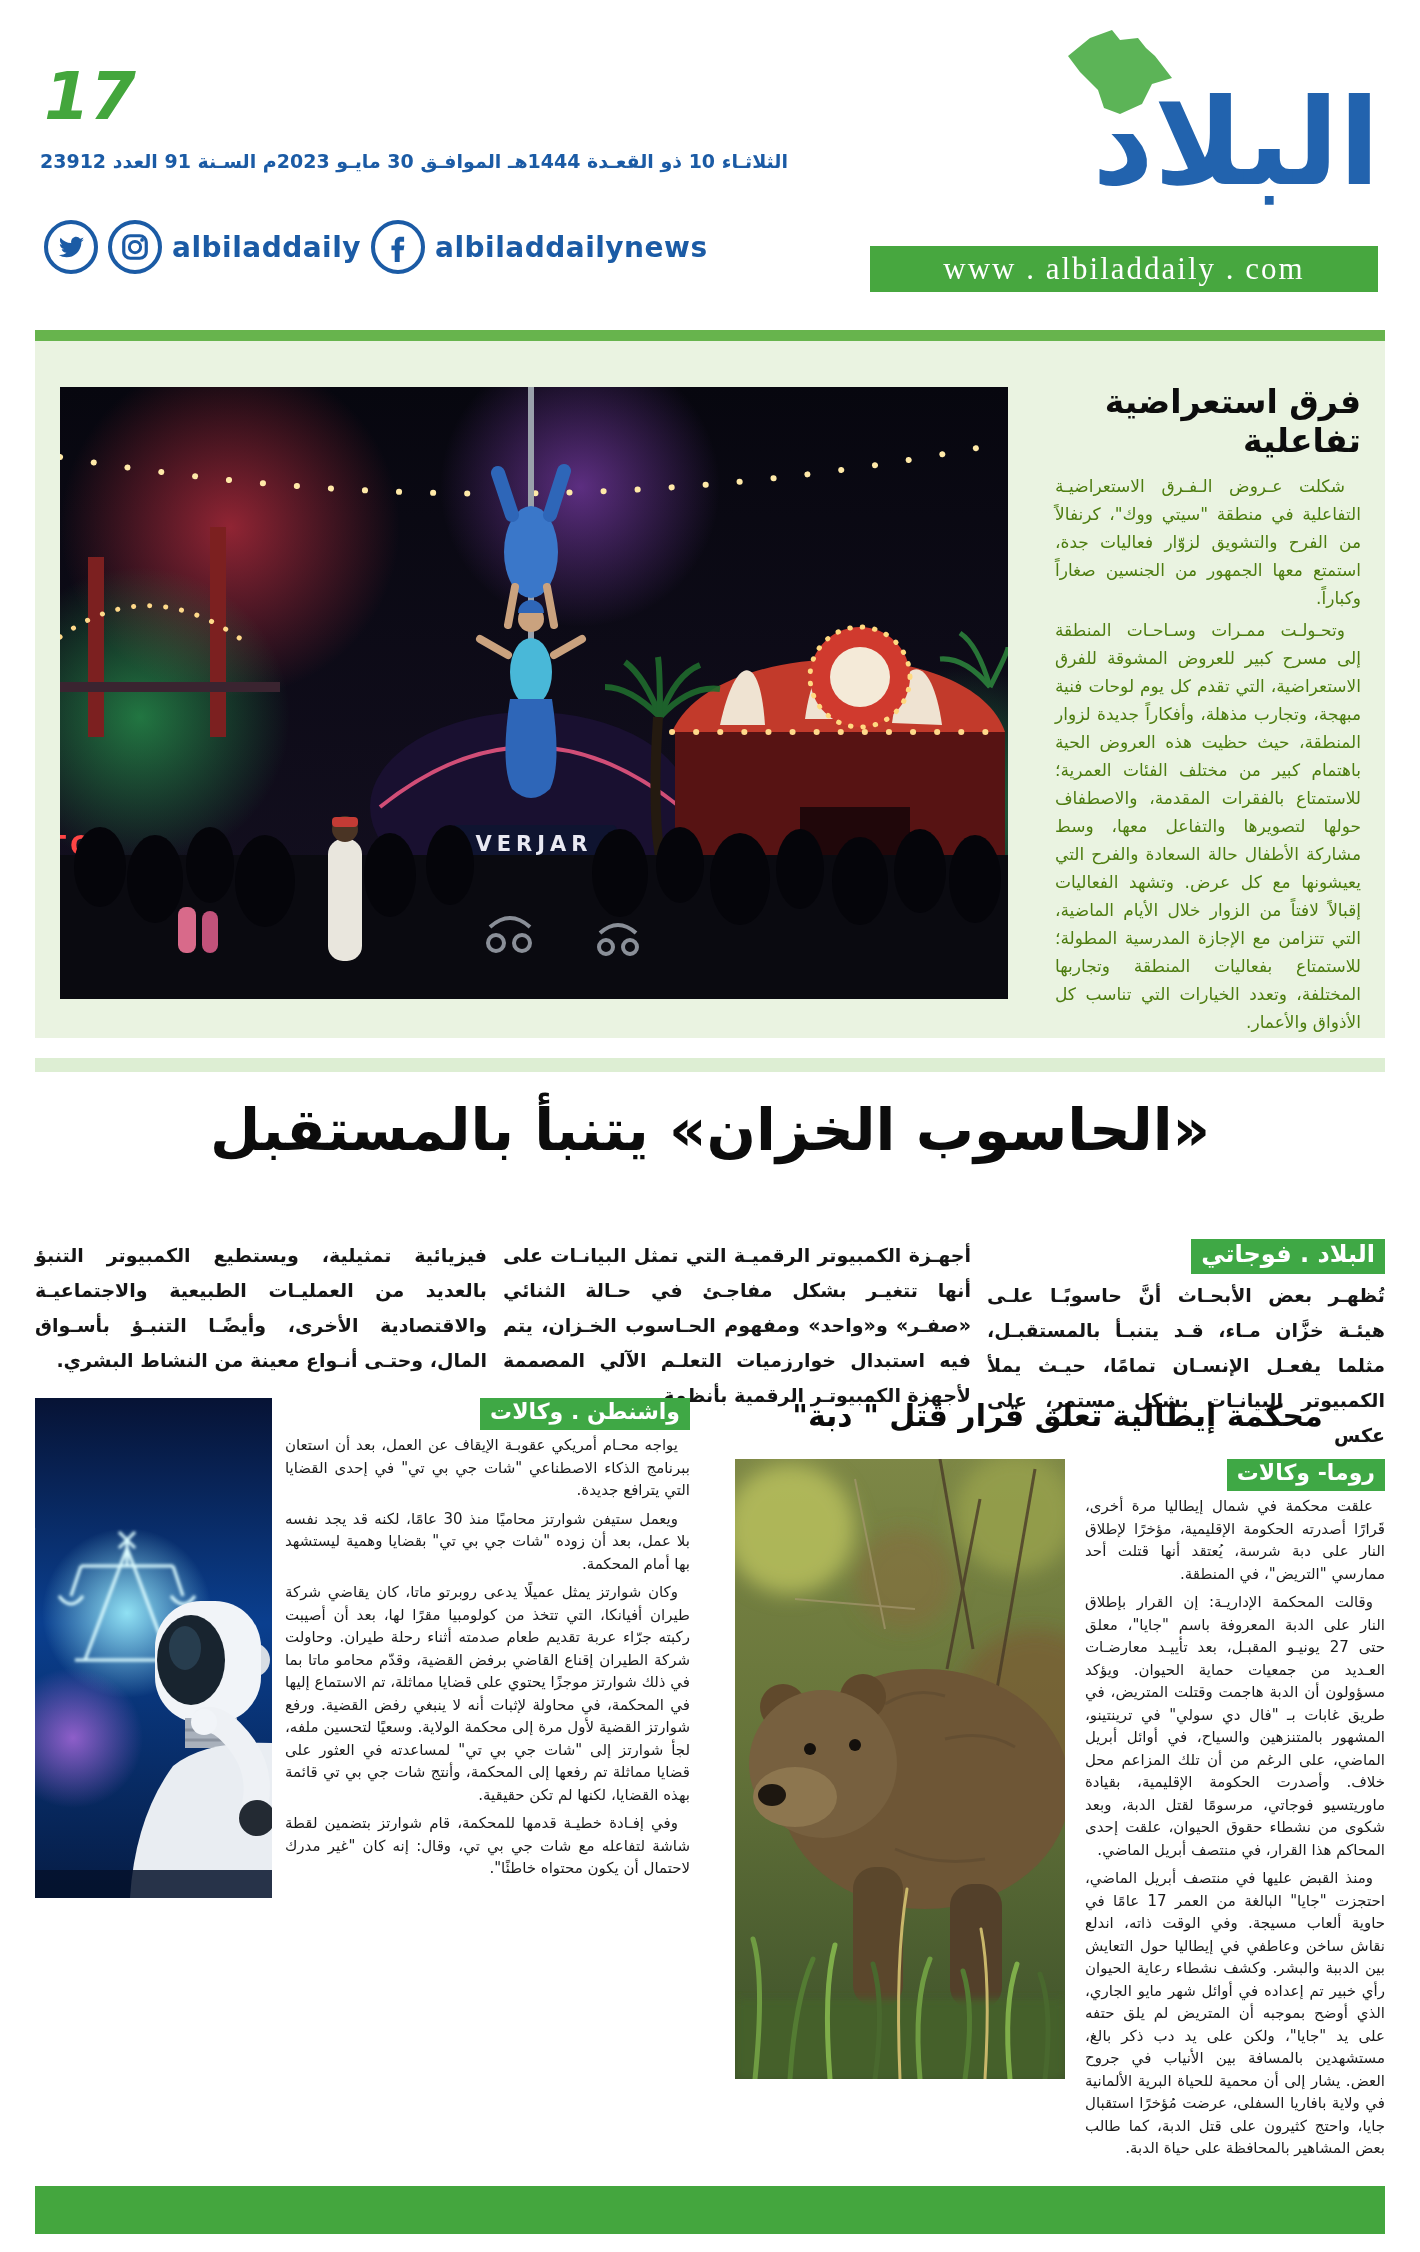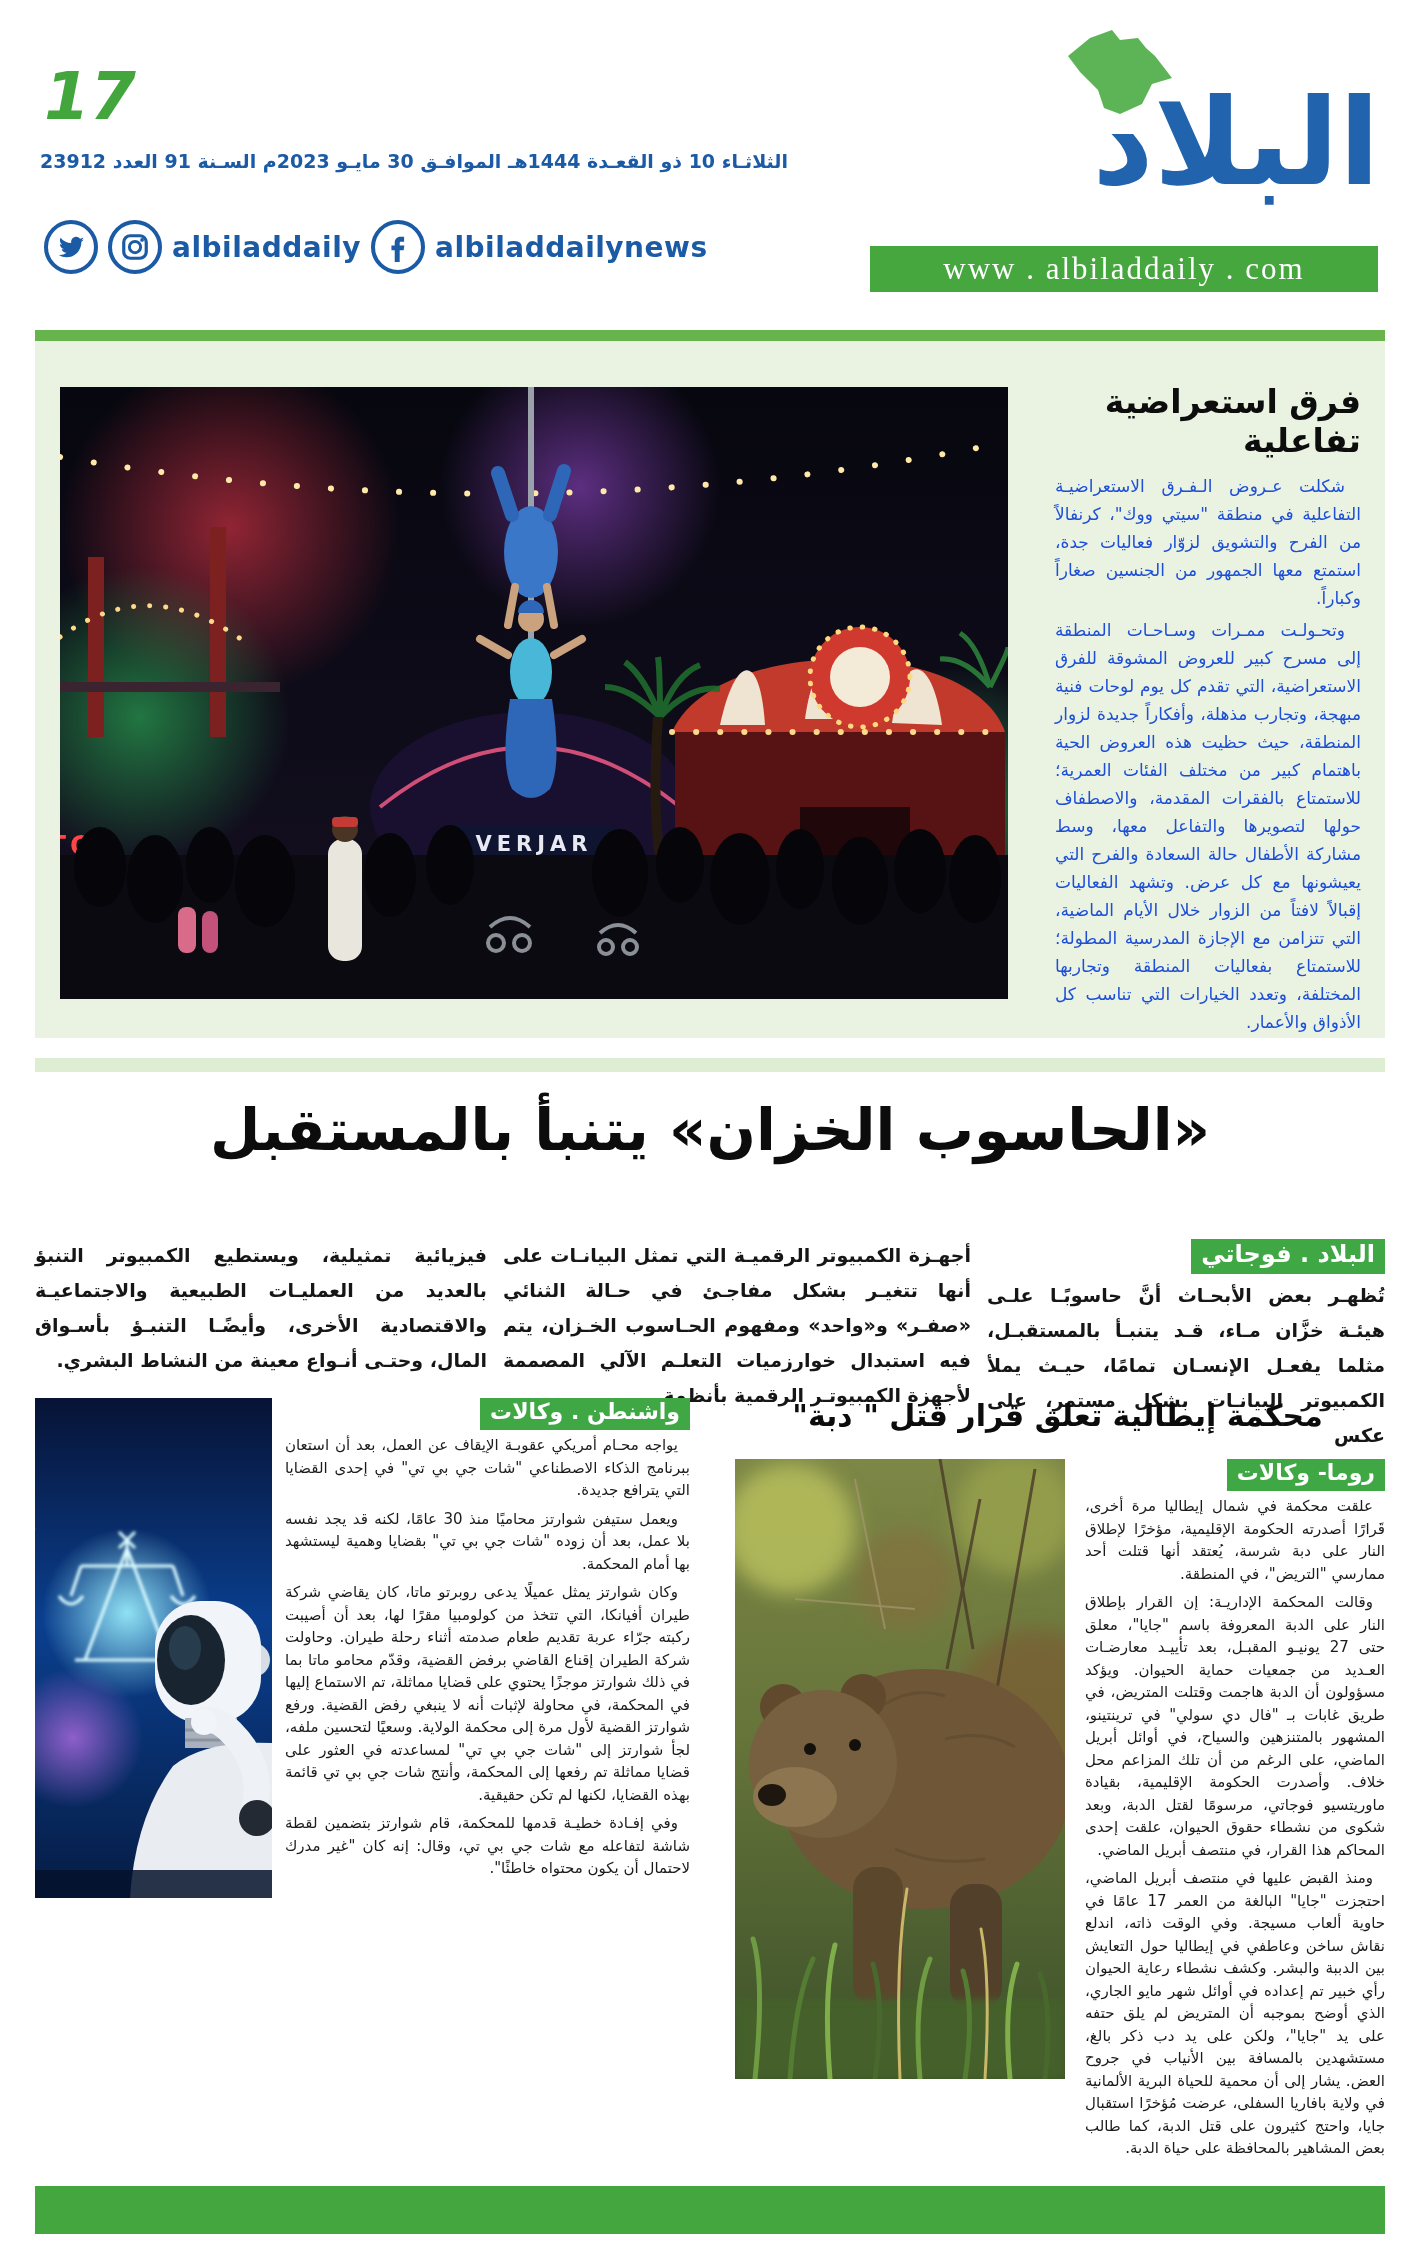--- a/index.html
+++ b/index.html
@@ -28,21 +28,21 @@
                justify-content:center;font-family:"Liberation Serif","DejaVu Serif",serif;
                font-size:31px;letter-spacing:2px;direction:ltr;}
 
   
   .feature-box{position:absolute;left:35px;top:330px;width:1350px;height:708px;
                background:#eaf3e1;overflow:hidden;}
   .feature-topbar{position:absolute;left:0;top:0;width:100%;height:11px;background:#67b44d;}
   .feature-photo{position:absolute;left:25px;top:57px;width:948px;height:612px;}
   .feature-text{position:absolute;right:24px;top:52px;width:318px;}
   .feature-text h2{margin:0 0 12px 0;font-size:33px;font-weight:bold;color:#0d0d0d;}
-  .feature-text p{margin:0 0 4px 12px;font-size:17px;line-height:28px;color:#1d4ed8;
+  .feature-text p{margin:0 0 4px 12px;font-size:17px;line-height:28px;color:#4d7c0f;
                   text-align:justify;text-indent:16px;}
 
   .divider-strip{position:absolute;left:35px;top:1058px;width:1350px;height:14px;background:#ddeed3;}
 
   
   .main-headline{position:absolute;left:0;top:1096px;width:100%;margin:0;text-align:center;
                  font-size:58px;font-weight:bold;color:#0c0c0c;}
   .main-article{position:absolute;left:35px;top:1238px;width:1350px;display:flex;
                 direction:rtl;gap:16px;}
   .main-article .col{font-size:19px;font-weight:bold;line-height:35px;color:#161616;

